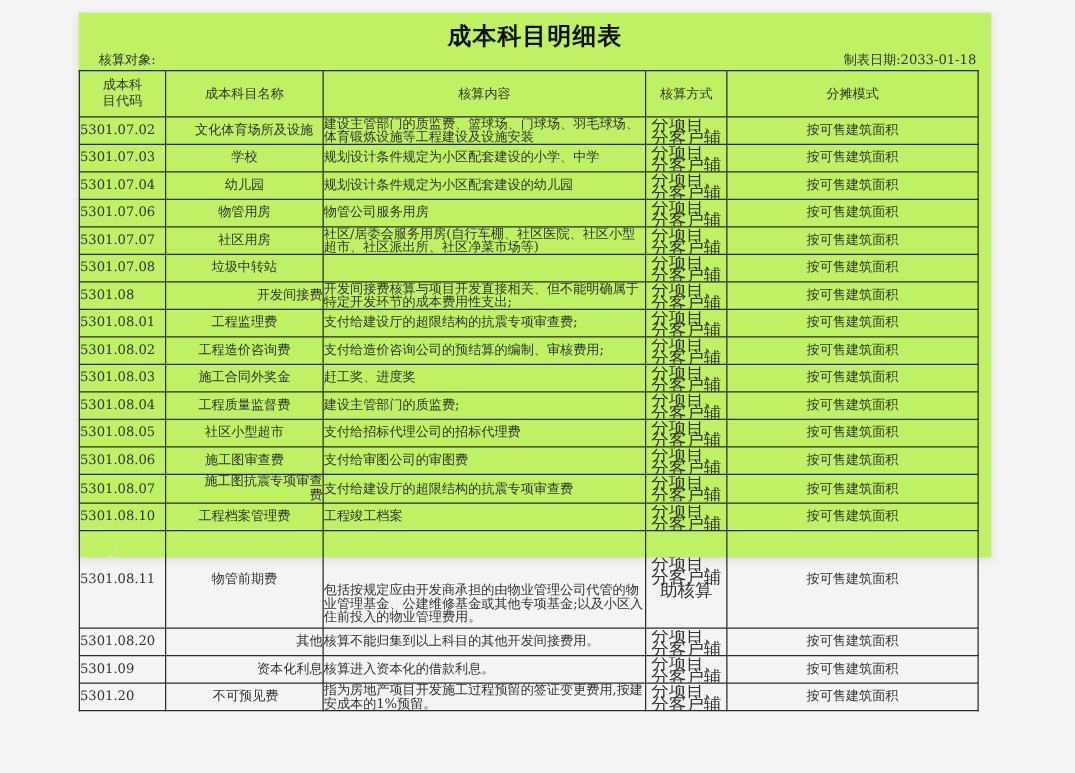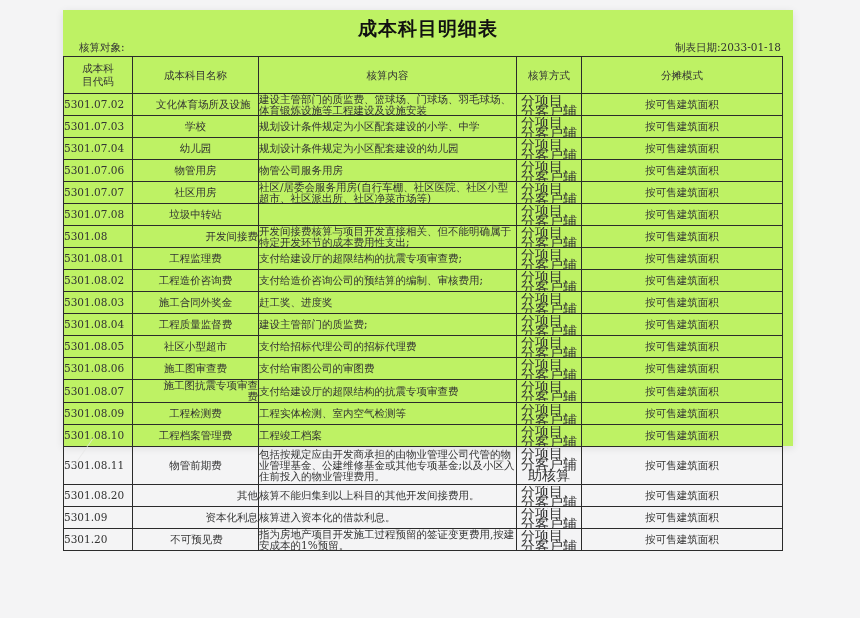--- a/index.html
+++ b/index.html
@@ -39,21 +39,21 @@
   td.name { text-align: center; white-space: nowrap; }
   td.name.left { text-align: center; padding-left: 2px; }
   td.name.indent1 { text-align: right; padding-left: 18px; }
   td.content { padding-left: 3px; line-height: 11px; }
   td.content .clip { height: 21px; overflow: hidden; display: flex; flex-direction: column; justify-content: center; }
   td.method { text-align: center; font-size: 14px; line-height: 10px; }
   td.method .clip { height: 20px; overflow: hidden; }
   td.method.tall .clip { height: 36px; }
   td.alloc { text-align: center; }
   tr.tall td { height: 37px; }
-  tr.tall td.content .clip { height: 37px; }
+  tr.tall td.content .clip { height: 37px; margin-top: 40px; }
   .deco {
     position: absolute; bottom: 0; width: 30px; height: 28px;
     border-left: 1px solid #e6e6e6; transform: skewX(-35deg); opacity: 0.8;
   }
 </style>
 </head>
 <body>
 
 <div class="page">
   <div class="title">成本科目明细表</div>
@@ -226,31 +226,20 @@
     <td class="name" style="white-space: normal; line-height: 11px; text-indent: 2em; text-align: right; padding-left: 2px; margin-left: 48px;">施工图抗震专项审查费</td>
     <td class="content">
             <div class="clip">支付给建设厅的超限结构的抗震专项审查费</div>
           </td>
     <td class="method">
             <div class="clip">分项目、分客户辅助核算</div>
           </td>
     <td class="alloc">按可售建筑面积</td>
   </tr>
         <tr>
-    <td class="code">5301.08.09</td>
-    <td class="name">工程检测费</td>
-    <td class="content">
-            <div class="clip">工程实体检测、室内空气检测等</div>
-          </td>
-    <td class="method">
-            <div class="clip">分项目、分客户辅助核算</div>
-          </td>
-    <td class="alloc">按可售建筑面积</td>
-  </tr>
-        <tr>
     <td class="code">5301.08.10</td>
     <td class="name">工程档案管理费</td>
     <td class="content">
             <div class="clip">工程竣工档案</div>
           </td>
     <td class="method">
             <div class="clip">分项目、分客户辅助核算</div>
           </td>
     <td class="alloc">按可售建筑面积</td>
   </tr>

